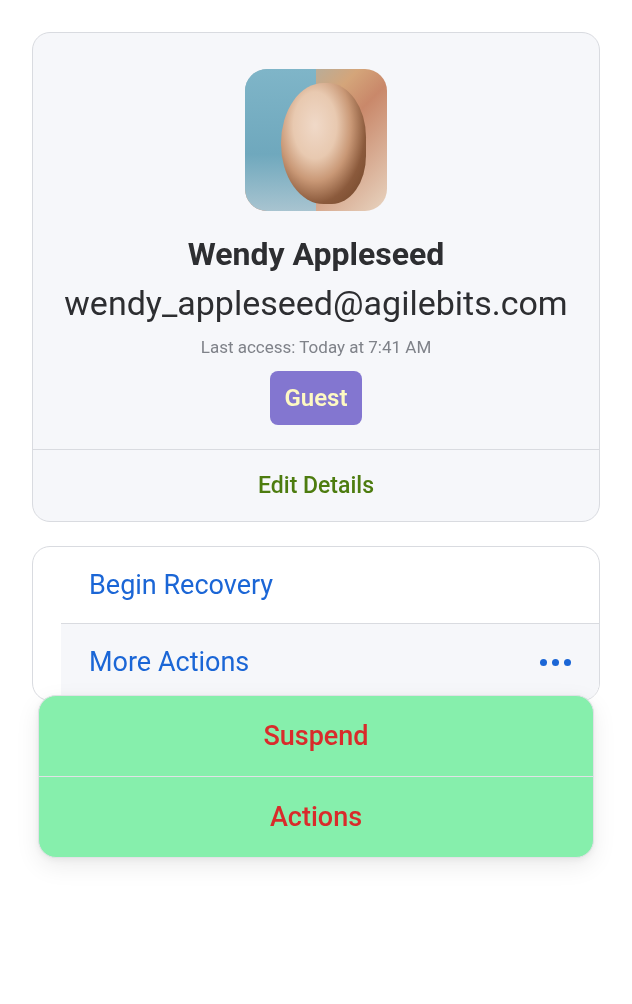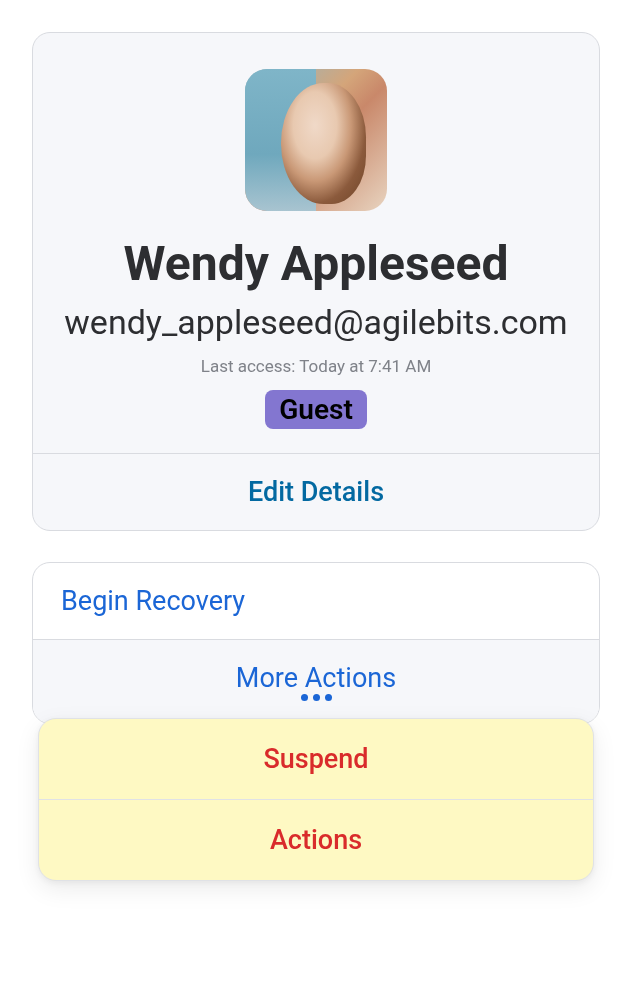--- a/index.html
+++ b/index.html
@@ -48,70 +48,70 @@
       content: '';
       position: absolute;
       top: 10%;
       right: 15%;
       width: 60%;
       height: 85%;
       background: radial-gradient(ellipse at 40% 35%, #f0d9c8 0%, #e8c9b0 30%, #c99876 50%, #8b5a3c 70%, #6b4226 100%);
       border-radius: 50% 45% 40% 50%;
     }
     .profile-name {
-      font-size: 48px;
+      font-size: 32px;
       font-weight: 700;
       color: #2d2e31;
       margin-bottom: 10px;
     }
     .profile-email {
       font-size: 34px;
       color: #2d2e31;
       margin-bottom: 14px;
     }
     .profile-access {
       font-size: 17px;
       color: #7f8289;
       margin-bottom: 14px;
     }
     .badge {
       display: inline-block;
       background: #8376d0;
-      color: #000000;
-      font-size: 28px;
+      color: #fef9c3;
+      font-size: 24px;
       font-weight: 600;
-      padding: 3px 14px;
+      padding: 13px 14px;
       border-radius: 8px;
     }
     .card-footer {
       border-top: 1px solid #d9dbe0;
       text-align: center;
       padding: 22px 0;
     }
     .link-blue {
-      color: #0369a1;
-      font-size: 27px;
+      color: #4d7c0f;
+      font-size: 23px;
       font-weight: 500;
       cursor: pointer;
     }
     .actions-card {
-      margin-top: 31px;
+      margin-top: 24px;
       background: #ffffff;
       border: 1px solid #d9dbe0;
       border-radius: 18px;
       overflow: hidden;
+      padding-left: 28px;
     }
     .action-row {
       padding: 22px 28px;
       border-bottom: 1px solid #d9dbe0;
       cursor: pointer;
     }
     .action-row:last-child {
       border-bottom: none;
-      flex-direction: column;
     }
     .action-label {
       color: #1b66d6;
       font-size: 27px;
       font-weight: 400;
     }
     .action-row.expanded {
       background: #f6f7fa;
       display: flex;
       justify-content: space-between;
@@ -123,21 +123,21 @@
     }
     .dots span {
       width: 7px;
       height: 7px;
       border-radius: 50%;
       background: #1b66d6;
     }
     .popup {
       position: relative;
       margin: -6px 6px 0 6px;
-      background: #fef9c3;
+      background: #86efac;
       border: 1px solid #e0e2e6;
       border-radius: 18px;
       box-shadow: 0 8px 24px rgba(0,0,0,0.08), 0 2px 6px rgba(0,0,0,0.05);
       overflow: hidden;
       z-index: 10;
     }
     .popup-item {
       text-align: center;
       padding: 24px 0;
       font-size: 27px;

